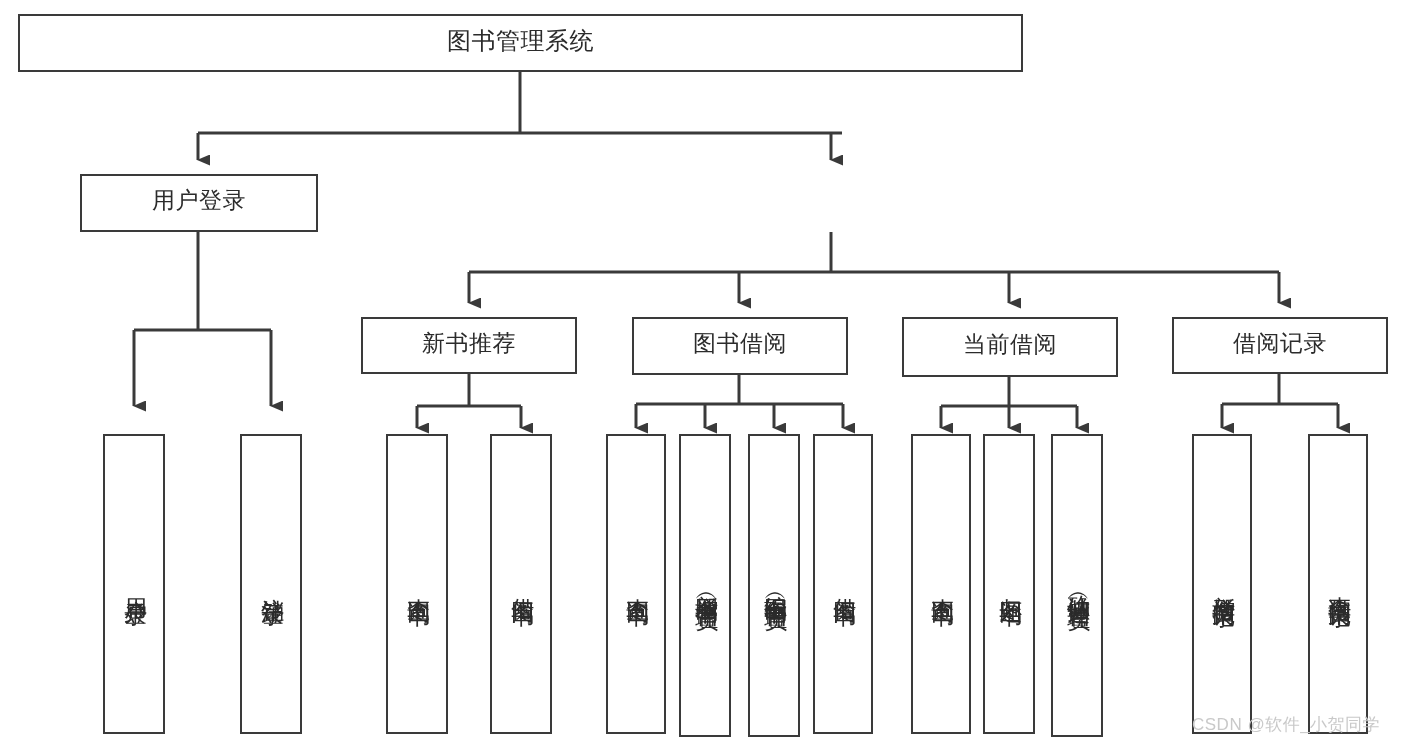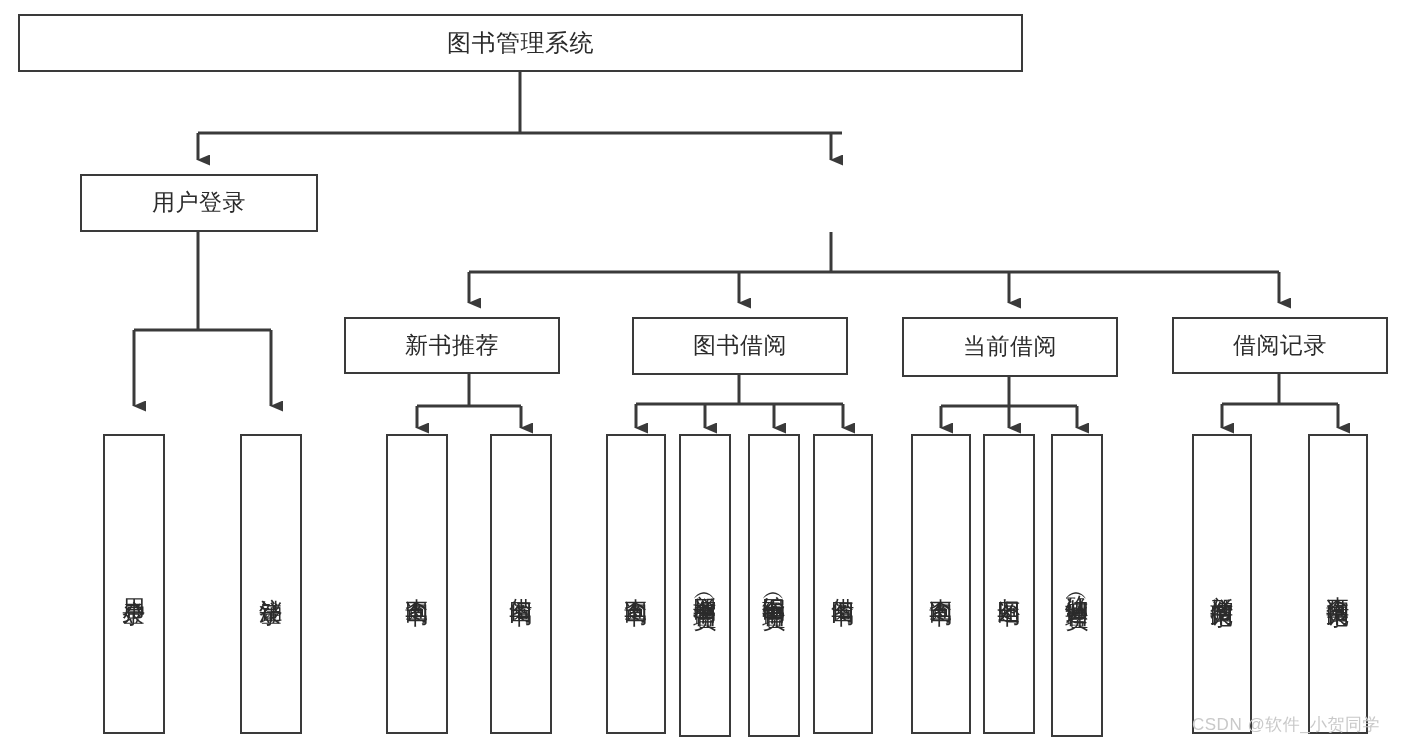--- a/index.html
+++ b/index.html
@@ -34,20 +34,21 @@
     align-items: center;
     justify-content: center;
     color: #2b2b2b;
     z-index: 2;
   }
   .node .label {
     display: block;
     text-align: center;
     line-height: 1.18;
     letter-spacing: 0.5px;
+    font-family: Liberation Mono, monospace;
   }
   
   .node.horiz .label {
     writing-mode: horizontal-tb;
     font-size: 23px;
   }
   .node.root .label { font-size: 24px; }
   
   .node.vert {
     align-items: center;
@@ -128,21 +129,21 @@
 
   <div class="node horiz root" style="left:18px; top:14px; width:1005px; height:58px;">
     <span class="label">图书管理系统</span>
   </div>
 
   <div class="node horiz" style="left:80px; top:174px; width:238px; height:58px;">
     <span class="label">用户登录</span>
   </div>
 
 
-  <div class="node horiz" style="left:344px; top:317px; width:216px; height:57px;">
+  <div class="node horiz" style="left:361px; top:317px; width:216px; height:57px;">
     <span class="label">新书推荐</span>
   </div>
 
   <div class="node horiz" style="left:632px; top:317px; width:216px; height:58px;">
     <span class="label">图书借阅</span>
   </div>
 
   <div class="node horiz" style="left:902px; top:317px; width:216px; height:60px;">
     <span class="label">当前借阅</span>
   </div>

